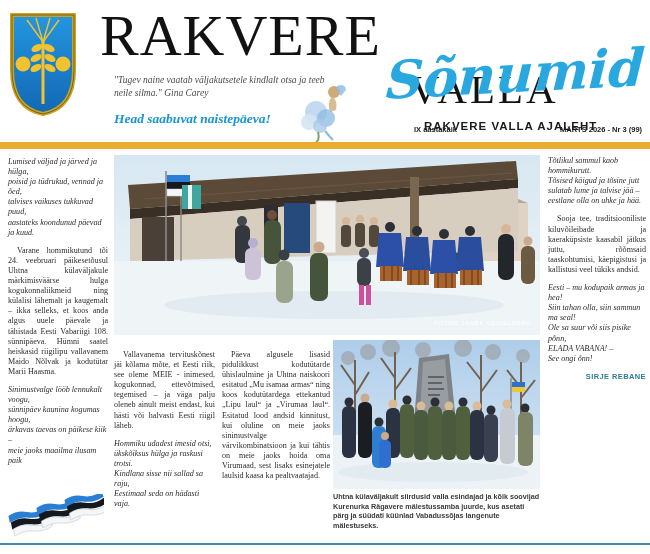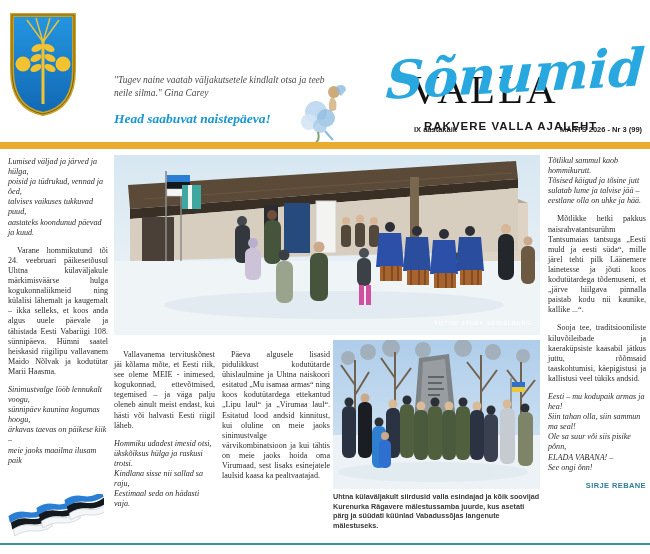--- a/index.html
+++ b/index.html
@@ -73,20 +73,21 @@
       <ellipse cx="41" cy="36" rx="6" ry="3.4" transform="rotate(28 41 36)"></ellipse>
       <ellipse cx="28" cy="46" rx="6" ry="3.4" transform="rotate(-28 28 46)"></ellipse>
       <ellipse cx="42" cy="46" rx="6" ry="3.4" transform="rotate(28 42 46)"></ellipse>
       <ellipse cx="28" cy="56" rx="6" ry="3.4" transform="rotate(-28 28 56)"></ellipse>
       <ellipse cx="42" cy="56" rx="6" ry="3.4" transform="rotate(28 42 56)"></ellipse>
       <circle cx="15" cy="52" r="7.5"></circle>
         <circle cx="55" cy="52" r="7.5"></circle>
     </g>
   </svg>
 
+  <div class="title-main">RAKVERE</div>
   <div class="title-secondary">VALLA</div>
   <div class="title-script">Sõnumid</div>
 
   <div class="quote">"Tugev naine vaatab väljakutsetele kindlalt otsa ja teeb neile silma." Gina Carey</div>
   <div class="greeting">Head saabuvat naistepäeva!</div>
 
   <svg class="woman" viewBox="0 0 60 60">
     <g opacity="0.9">
       <circle cx="42" cy="10" r="6" fill="#c9a36b"></circle>
       <path d="M40,14 q6,4 4,14 l-6,2 q-3,-9 2,-16z" fill="#c9a36b" opacity=".8"></path>
@@ -307,21 +308,20 @@
     </g>
   </svg>
 
   <div class="caption2">Uhtna külaväljakult siirdusid valla esindajad ja kõik soovijad Kurenurka Rägavere mälestussamba juurde, kus asetati pärg ja süüdati küünlad Vabadussõjas langenute mälestuseks.</div>
 
   <div class="col4 bodytext">
     <p class="poem">Tõtlikul sammul kaob hommikurutt.
 Tõsised käigud ja tõsine jutt
 sulatab lume ja talvise jää –
 eestlane olla on uhke ja hää.</p>
-    <p class="para">Mõtlikke hetki pakkus naisrahvatantsurühm Tantsumaias tantsuga „Eesti muld ja eesti süda“, mille järel tehti pilk Läänemere lainetesse ja jõuti koos kodutütardega tõdemuseni, et „järve hiilgava pinnalla paistab kodu nii kaunike, kallike ...“.</p>
     <p class="para">Sooja tee, traditsiooniliste kiluvõileibade ja kaeraküpsiste kaasabil jätkus juttu, rõõmsaid taaskohtumisi, käepigistusi ja kallistusi veel tükiks andsid.</p>
     <p class="poem">Eesti – mu kodupaik armas ja hea!
 Siin tahan olla, siin sammun ma seal!
 Ole sa suur või siis pisike põnn,
 ELADA VABANA! –
 See ongi õnn!</p>
     <div class="byline">SIRJE REBANE</div>
   </div>
 
   <svg class="flags" viewBox="0 0 98 48">

